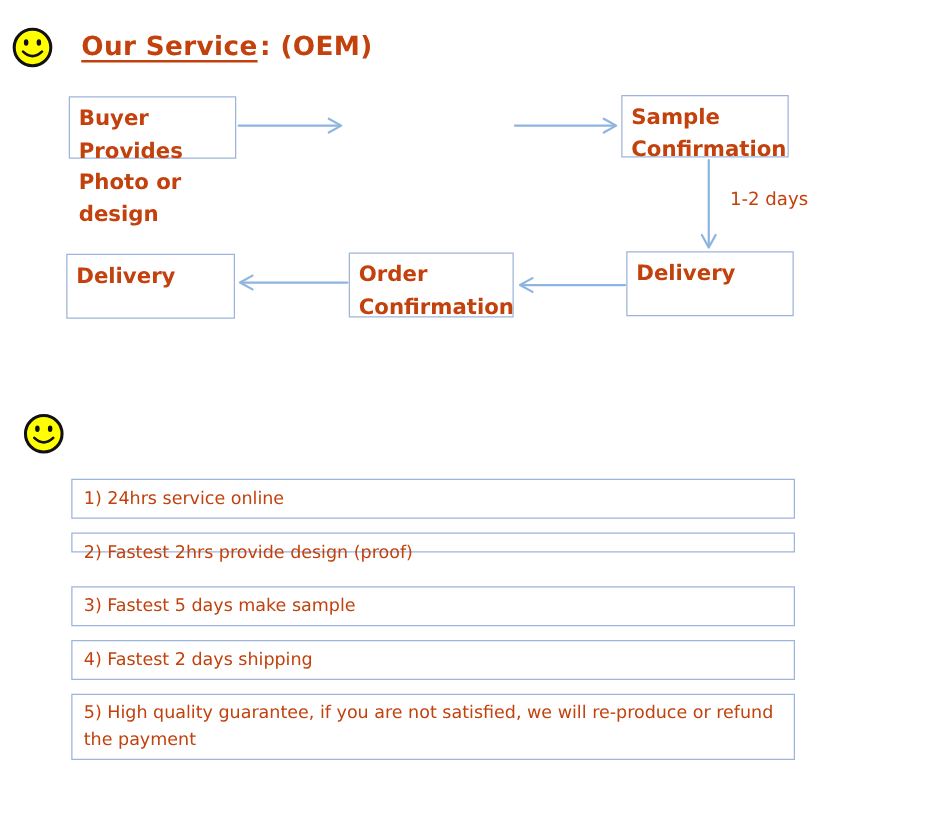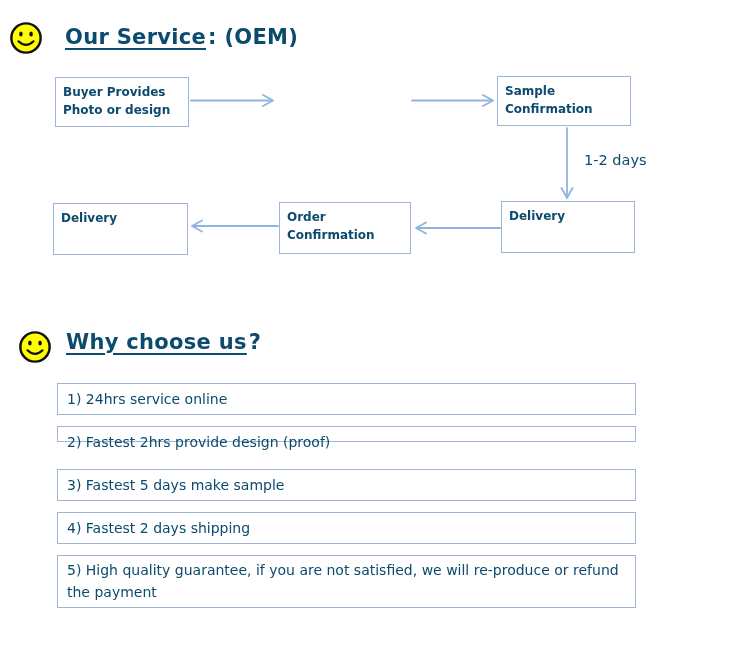--- a/index.html
+++ b/index.html
@@ -2,21 +2,21 @@
 <html><head>
 <meta charset="utf-8">
 <style>
   html, body { margin: 0; padding: 0; background: #ffffff; }
   .page {
     position: relative;
     width: 746px;
     height: 655px;
     background: #ffffff;
     font-family: "DejaVu Sans", "Liberation Sans", sans-serif;
-    color: #0c4a6e;
+    color: #c2410c;
     overflow: hidden;
   }
   .page * { box-sizing: border-box; }
 
   .heading {
     position: absolute;
     font-size: 21px;
     font-weight: 700;
     letter-spacing: 0.3px;
     white-space: nowrap;
@@ -31,21 +31,21 @@
   .smiley { position: absolute; width: 34px; height: 34px; }
 
   .arrow-layer { position: absolute; left: 0; top: 0; z-index: 1; }
 
   .fbox {
     position: absolute;
     z-index: 2;
     background: #ffffff;
     border: 1.5px solid #9DB5DA;
     padding: 5px 7px;
-    font-size: 12px;
+    font-size: 17px;
     font-weight: 700;
     line-height: 1.5;
   }
 
   .edge-label {
     position: absolute;
     z-index: 2;
     font-size: 14.5px;
     line-height: 1.2;
     white-space: nowrap;
@@ -108,23 +108,20 @@
   <div class="edge-label" style="left:584px; top:152px;">1-2 days</div>
 
   <div class="smiley" style="left:18px; top:330px;">
     <svg viewBox="0 0 36 36" width="34" height="34">
       <circle cx="18" cy="18" r="15.5" fill="#FFFF00" stroke="#111111" stroke-width="2.6"></circle>
       <ellipse cx="12.6" cy="13.8" rx="1.9" ry="2.7" fill="#111111"></ellipse>
       <ellipse cx="23.4" cy="13.8" rx="1.9" ry="2.7" fill="#111111"></ellipse>
       <path d="M 10 21.5 Q 18 29 26 21.5" fill="none" stroke="#111111" stroke-width="2.3" stroke-linecap="round"></path>
     </svg>
   </div>
-  <div class="heading" style="left:66px; top:330px;">
-    <span class="underlined">Why choose us</span><span class="suffix">?</span>
-  </div>
 
   <div class="lbox" style="top:383px; height:32px;">1) 24hrs service online</div>
   <div class="lbox" style="top:426px; height:16px;">2) Fastest 2hrs provide design (proof)</div>
   <div class="lbox" style="top:469px; height:32px;">3) Fastest 5 days make sample</div>
   <div class="lbox" style="top:512px; height:32px;">4) Fastest 2 days shipping</div>
   <div class="lbox" style="top:555px; height:53px; padding-top:4px;">5) High quality guarantee, if you are not satisfied, we will re-produce or refund the payment</div>
 
 </div>
 
 </body></html>

